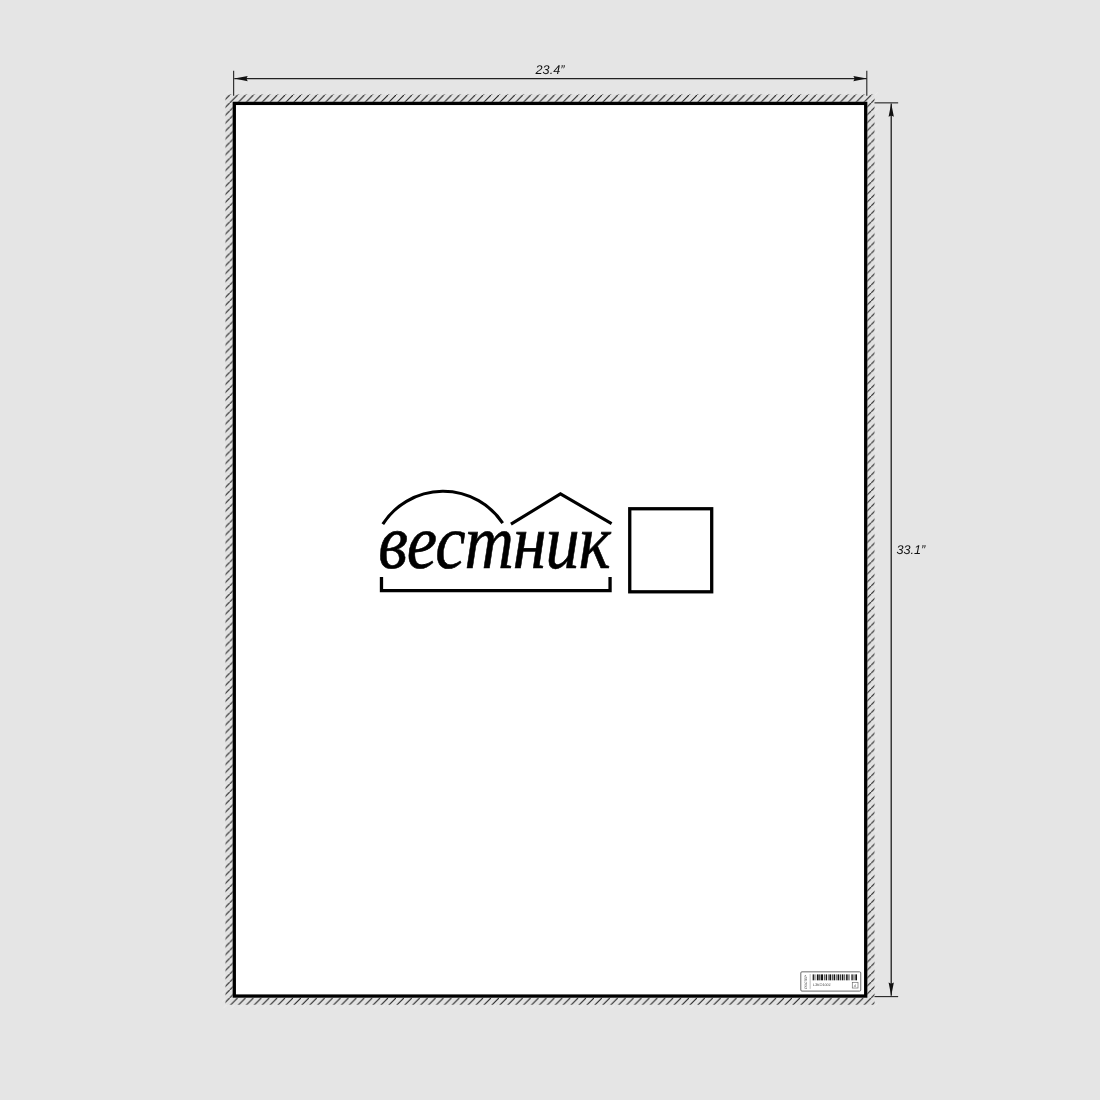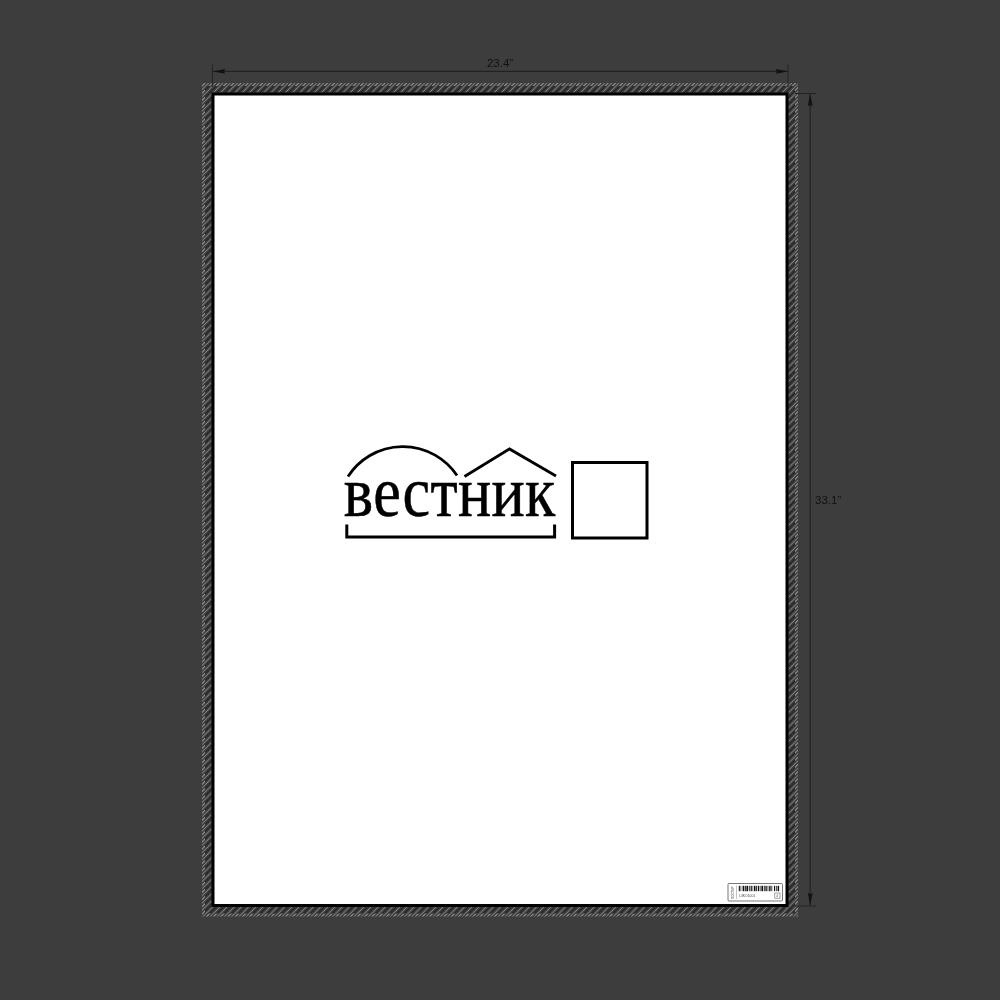--- a/index.html
+++ b/index.html
@@ -1,16 +1,16 @@
 <!DOCTYPE html>
 <html><head>
 <meta charset="utf-8">
 <style>
   html,body{margin:0;padding:0;background:#ffffff;}
-  #stage{position:relative;width:1000px;height:1000px;background:#b91c1c;overflow:hidden;filter:grayscale(1);}
+  #stage{position:relative;width:1000px;height:1000px;background:#e5e5e5;overflow:hidden;filter:grayscale(1);font-style:italic;}
   svg{position:absolute;left:0;top:0;}
   text{font-family:"Liberation Sans",sans-serif;}
   .serif{font-family:"Liberation Serif",serif;}
 </style>
 </head>
 <body>
 
 <div id="stage">
 <svg width="1000" height="1000" viewBox="0 0 1000 1000">
   <defs>

